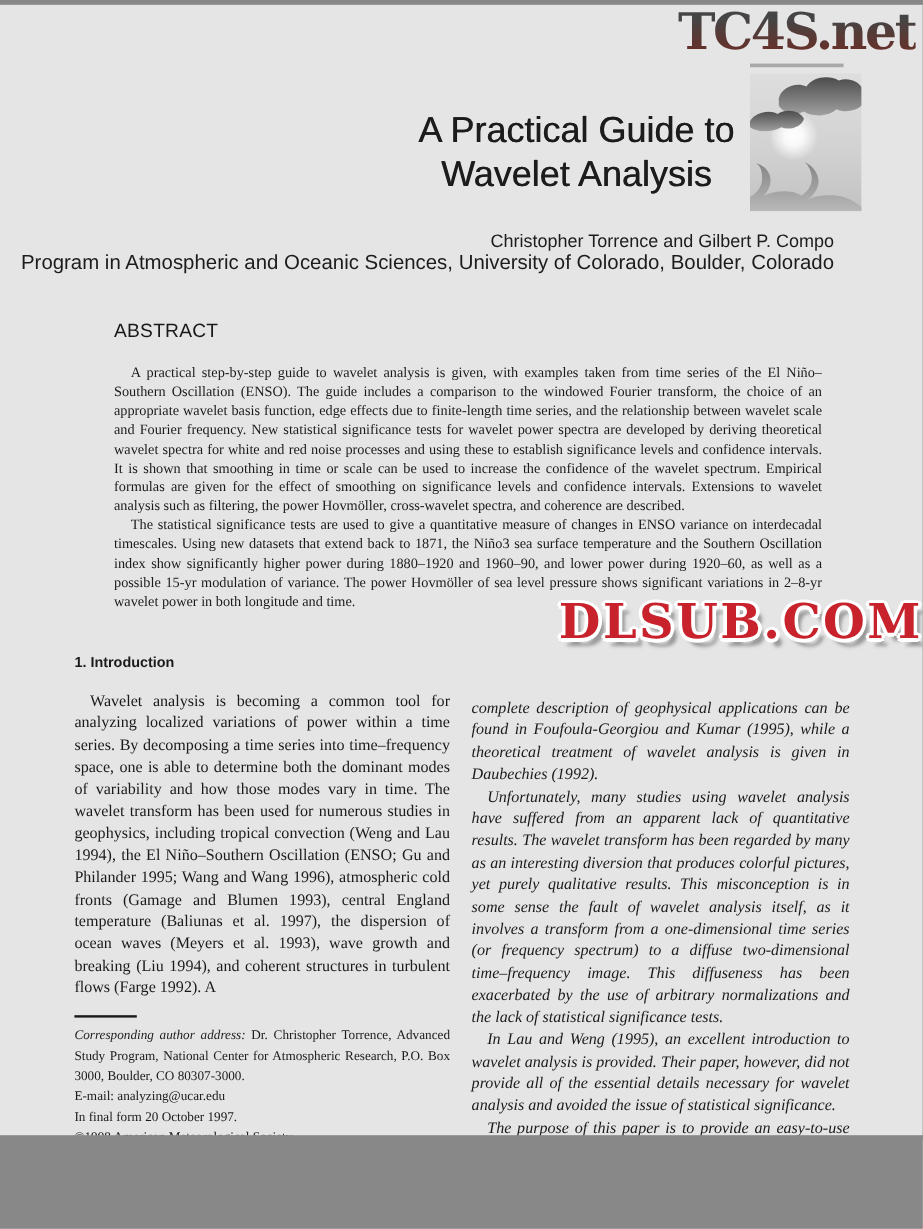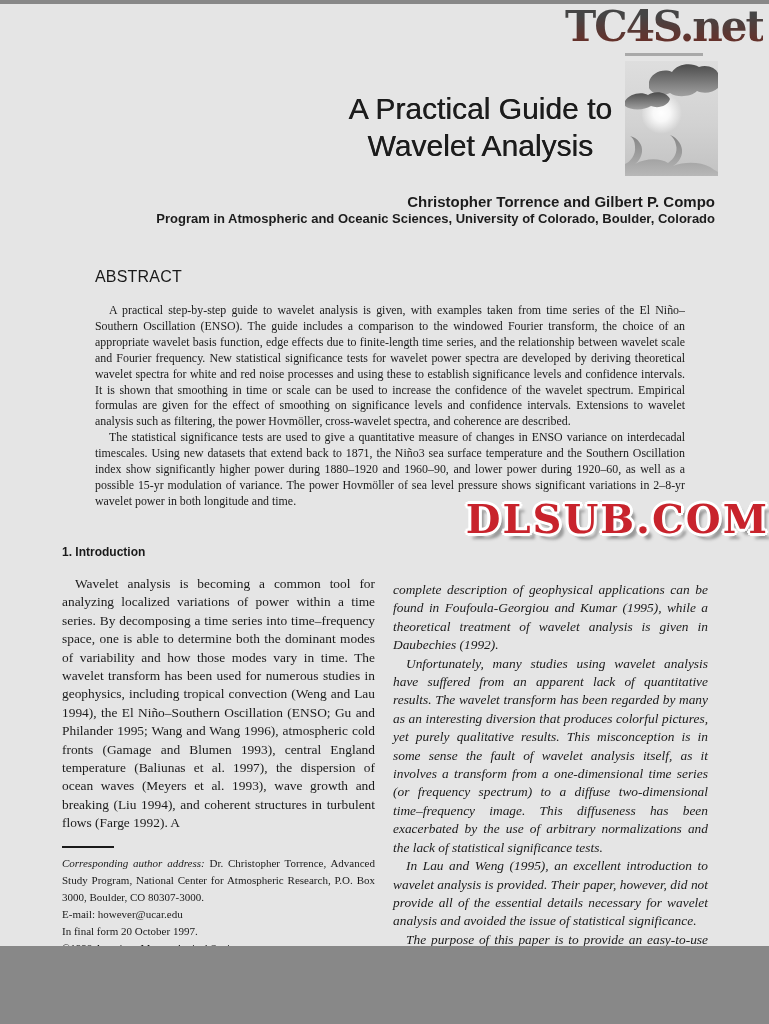--- a/index.html
+++ b/index.html
@@ -38,26 +38,26 @@
 
   
   .title{
     position:absolute;top:86px;right:157px;
     font-family:"Liberation Sans", sans-serif;
     font-size:30px;line-height:37px;
     text-align:center;color:#1c1c1c;
     text-shadow:0.4px 0 0 currentColor;
   }
   .byline{
-    position:absolute;top:188px;right:54px;
-    font-family:"Liberation Sans", sans-serif;
-    text-align:right;color:#1c1c1c;font-weight:bold;
+    position:absolute;top:188px;right:74px;
+    font-family:"Liberation Sans", sans-serif;
+    text-align:right;color:#1c1c1c;
   }
   .byline .authors{font-size:15px;line-height:19px;}
-  .byline .affiliation{font-size:13px;line-height:16px;}
+  .byline .affiliation{font-size:17px;line-height:16px;}
 
   
   .abstract{position:absolute;left:95px;top:264px;width:590px;}
   .abstract .abs-heading{
     font-family:"Liberation Sans", sans-serif;
     font-weight:normal;font-size:16px;letter-spacing:0.2px;
     margin:0 0 17px 0;
   }
   .abstract p{
     margin:0;font-size:11.9px;line-height:15.9px;
@@ -193,21 +193,21 @@
   <div class="col-right">
     <p class="body-para noindent">complete description of geophysical applications can be found in Foufoula-Georgiou and Kumar (1995), while a theoretical treatment of wavelet analysis is given in Daubechies (1992).</p>
     <p class="body-para">Unfortunately, many studies using wavelet analysis have suffered from an apparent lack of quantitative results. The wavelet transform has been regarded by many as an interesting diversion that produces colorful pictures, yet purely qualitative results. This misconception is in some sense the fault of wavelet analysis itself, as it involves a transform from a one-dimensional time series (or frequency spectrum) to a diffuse two-dimensional time–frequency image. This diffuseness has been exacerbated by the use of arbitrary normalizations and the lack of statistical significance tests.</p>
     <p class="body-para">In Lau and Weng (1995), an excellent introduction to wavelet analysis is provided. Their paper, however, did not provide all of the essential details necessary for wavelet analysis and avoided the issue of statistical significance.</p>
     <p class="body-para">The purpose of this paper is to provide an easy-to-use wavelet analysis toolkit, including statistical significance testing. The consistent use of examples of</p>
   </div>
 
   <div class="footnote">
     <hr class="footnote-rule">
     <p class="fn-line"><span class="fn-lead">Corresponding author address:</span><span> Dr. Christopher Torrence, Advanced Study Program, National Center for Atmospheric Research, P.O. Box 3000, Boulder, CO 80307-3000.</span></p>
-    <p class="fn-line">E-mail: however@ucar.edu</p>
+    <p class="fn-line">E-mail: analyzing@ucar.edu</p>
     <p class="fn-line">In final form 20 October 1997.</p>
     <p class="fn-line">©1998 American Meteorological Society</p>
   </div>
 
   <div class="footer-journal">Bulletin of the American Meteorological Society</div>
   <div class="page-number">61</div>
   <div class="traders">TradersXtreme.com</div>
 
 </div>
 

